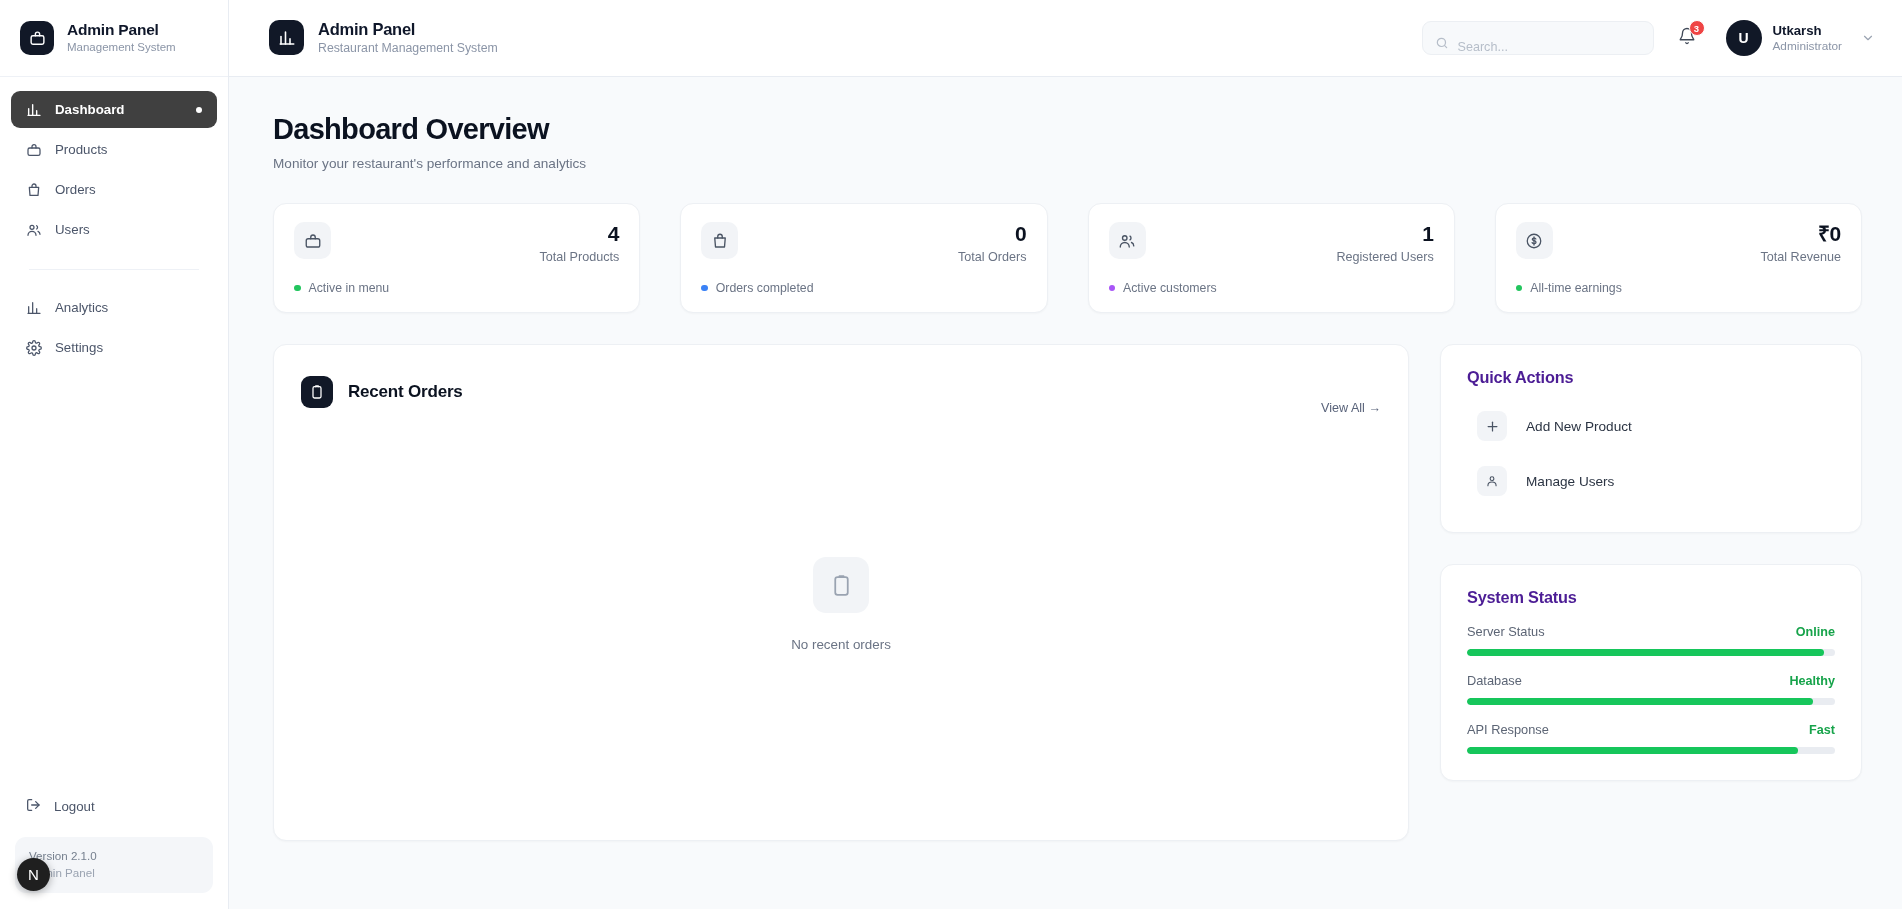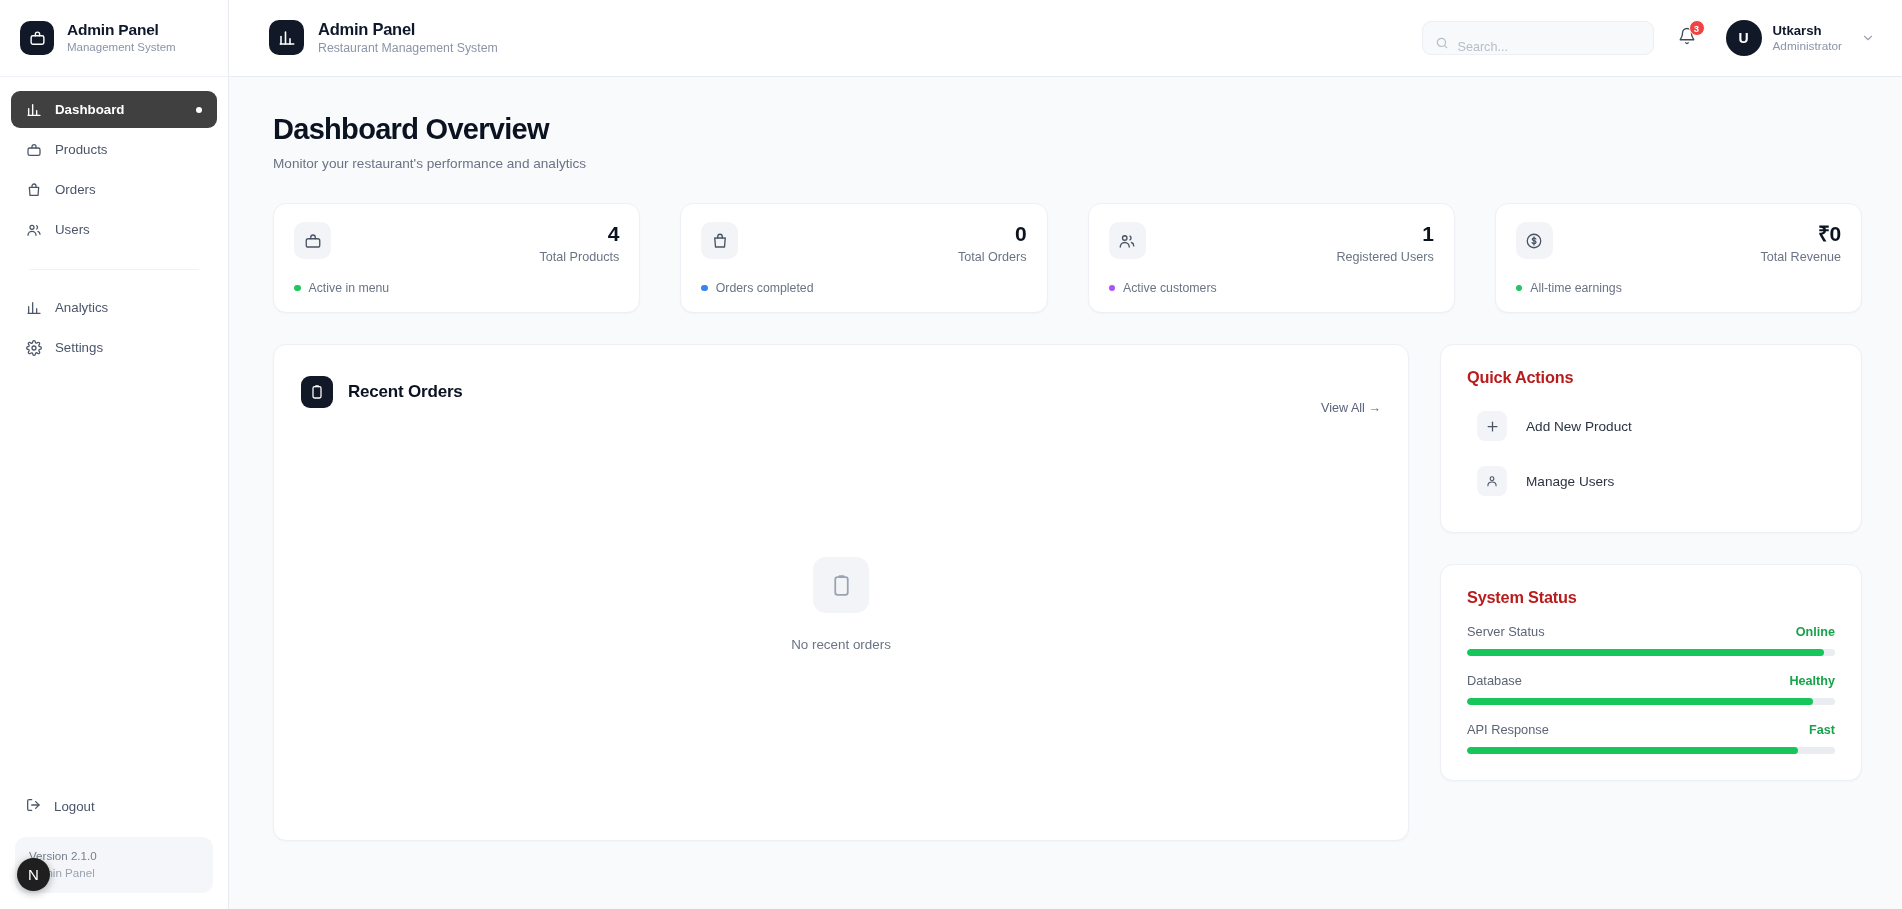--- a/index.html
+++ b/index.html
@@ -160,21 +160,21 @@
 
   .empty { flex: 1 1 auto; display: flex; flex-direction: column; align-items: center; justify-content: center; gap: 24px; padding-bottom: 46px; }
   .empty-ic {
     width: 56px; height: 56px; border-radius: 13px; background: #f2f4f7;
     display: flex; align-items: center; justify-content: center;
   }
   .empty-txt { font-size: 13.4px; color: #6b7485; }
 
   .right-col { display: flex; flex-direction: column; gap: 31px; }
   .qa-panel { padding: 23px 26px 26px 26px; }
-  .panel-title { font-size: 16.3px; font-weight: 700; color: #b91c1c; letter-spacing: -0.2px; }
+  .panel-title { font-size: 16.3px; font-weight: 700; color: #4c1d95; letter-spacing: -0.2px; }
   .qa-list { margin-top: 14px; display: flex; flex-direction: column; gap: 5px; }
   .qa-item { height: 50px; display: flex; align-items: center; gap: 19px; border-radius: 10px; padding: 0 10px; cursor: pointer; }
   .qa-ic {
     width: 30px; height: 30px; border-radius: 8px; background: #f2f4f7;
     display: flex; align-items: center; justify-content: center; flex: 0 0 30px; color: #4a5464;
   }
   .qa-label { font-size: 13.6px; color: #2b3443; font-weight: 500; }
 
   .ss-panel { padding: 23px 26px 26px 26px; }
   .ss-list { margin-top: 17px; display: flex; flex-direction: column; gap: 17px; }

